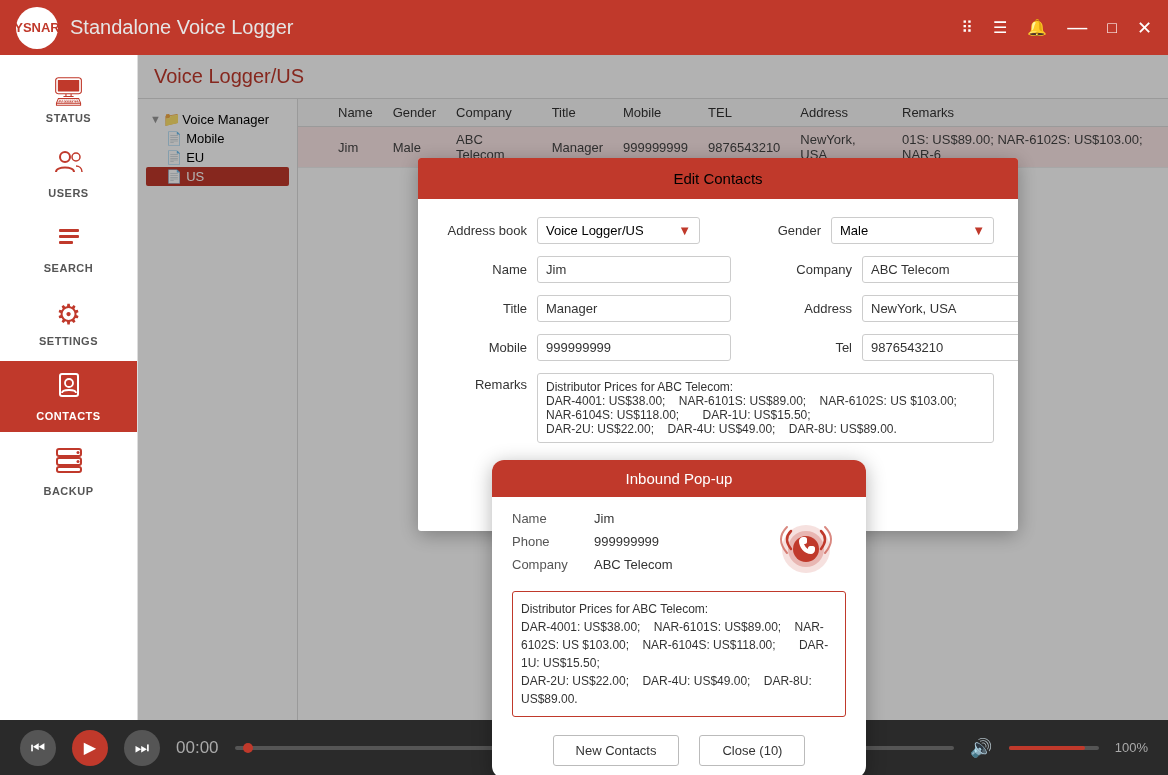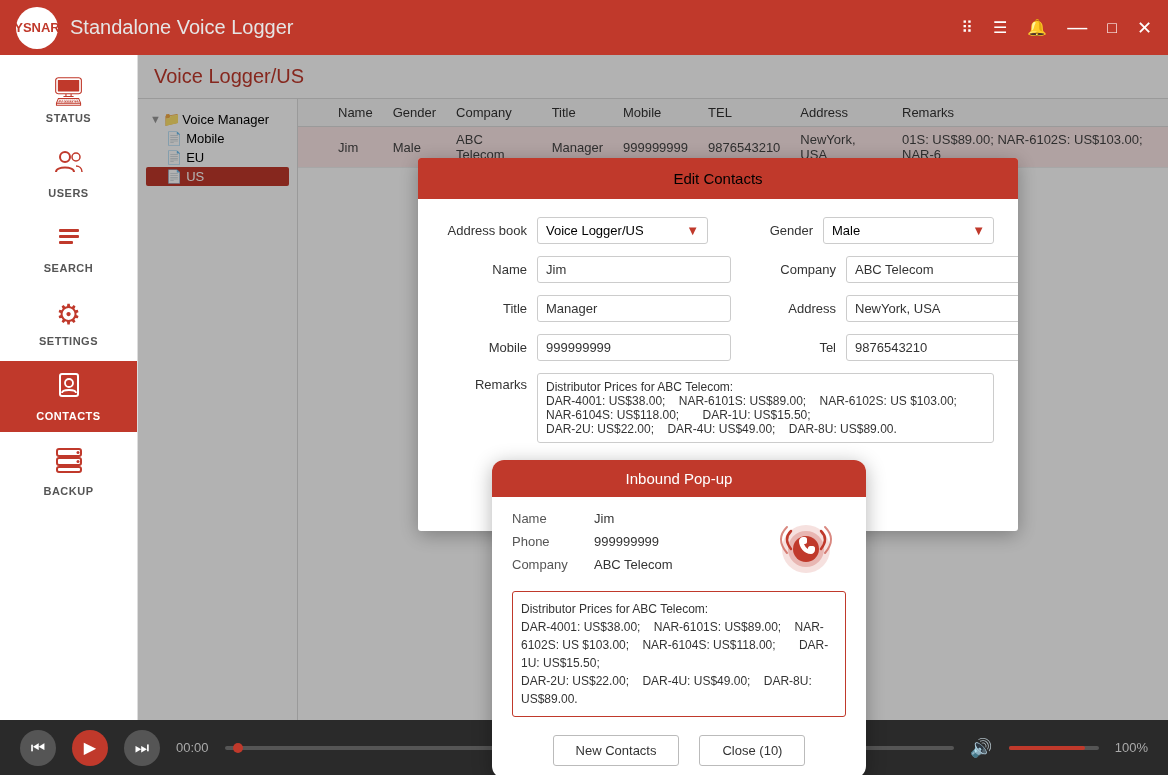--- a/index.html
+++ b/index.html
@@ -160,21 +160,21 @@
     .player-btn {
       width: 36px; height: 36px;
       border-radius: 50%;
       border: none;
       cursor: pointer;
       display: flex; align-items: center; justify-content: center;
       font-size: 16px;
     }
     .btn-prev, .btn-next { background: #555; color: white; }
     .btn-play { background: #c0392b; color: white; }
-    .time-display { color: #aaa; font-size: 13px; }
+    .time-display { color: #aaa; font-size: 17px; }
     .progress-bar {
       flex: 1;
       height: 4px;
       background: #555;
       border-radius: 2px;
       position: relative;
     }
     .progress-indicator {
       width: 10px; height: 10px;
       background: #c0392b;
@@ -226,21 +226,21 @@
       text-align: center;
       padding: 12px;
       font-size: 15px;
       font-weight: 500;
     }
     .dialog-body {
       padding: 18px 24px;
     }
     .form-row {
       display: flex;
-      gap: 20px;
+      gap: 36px;
       margin-bottom: 12px;
       align-items: center;
     }
     .form-group {
       flex: 1;
       display: flex;
       align-items: center;
       gap: 10px;
     }
     .form-label {

